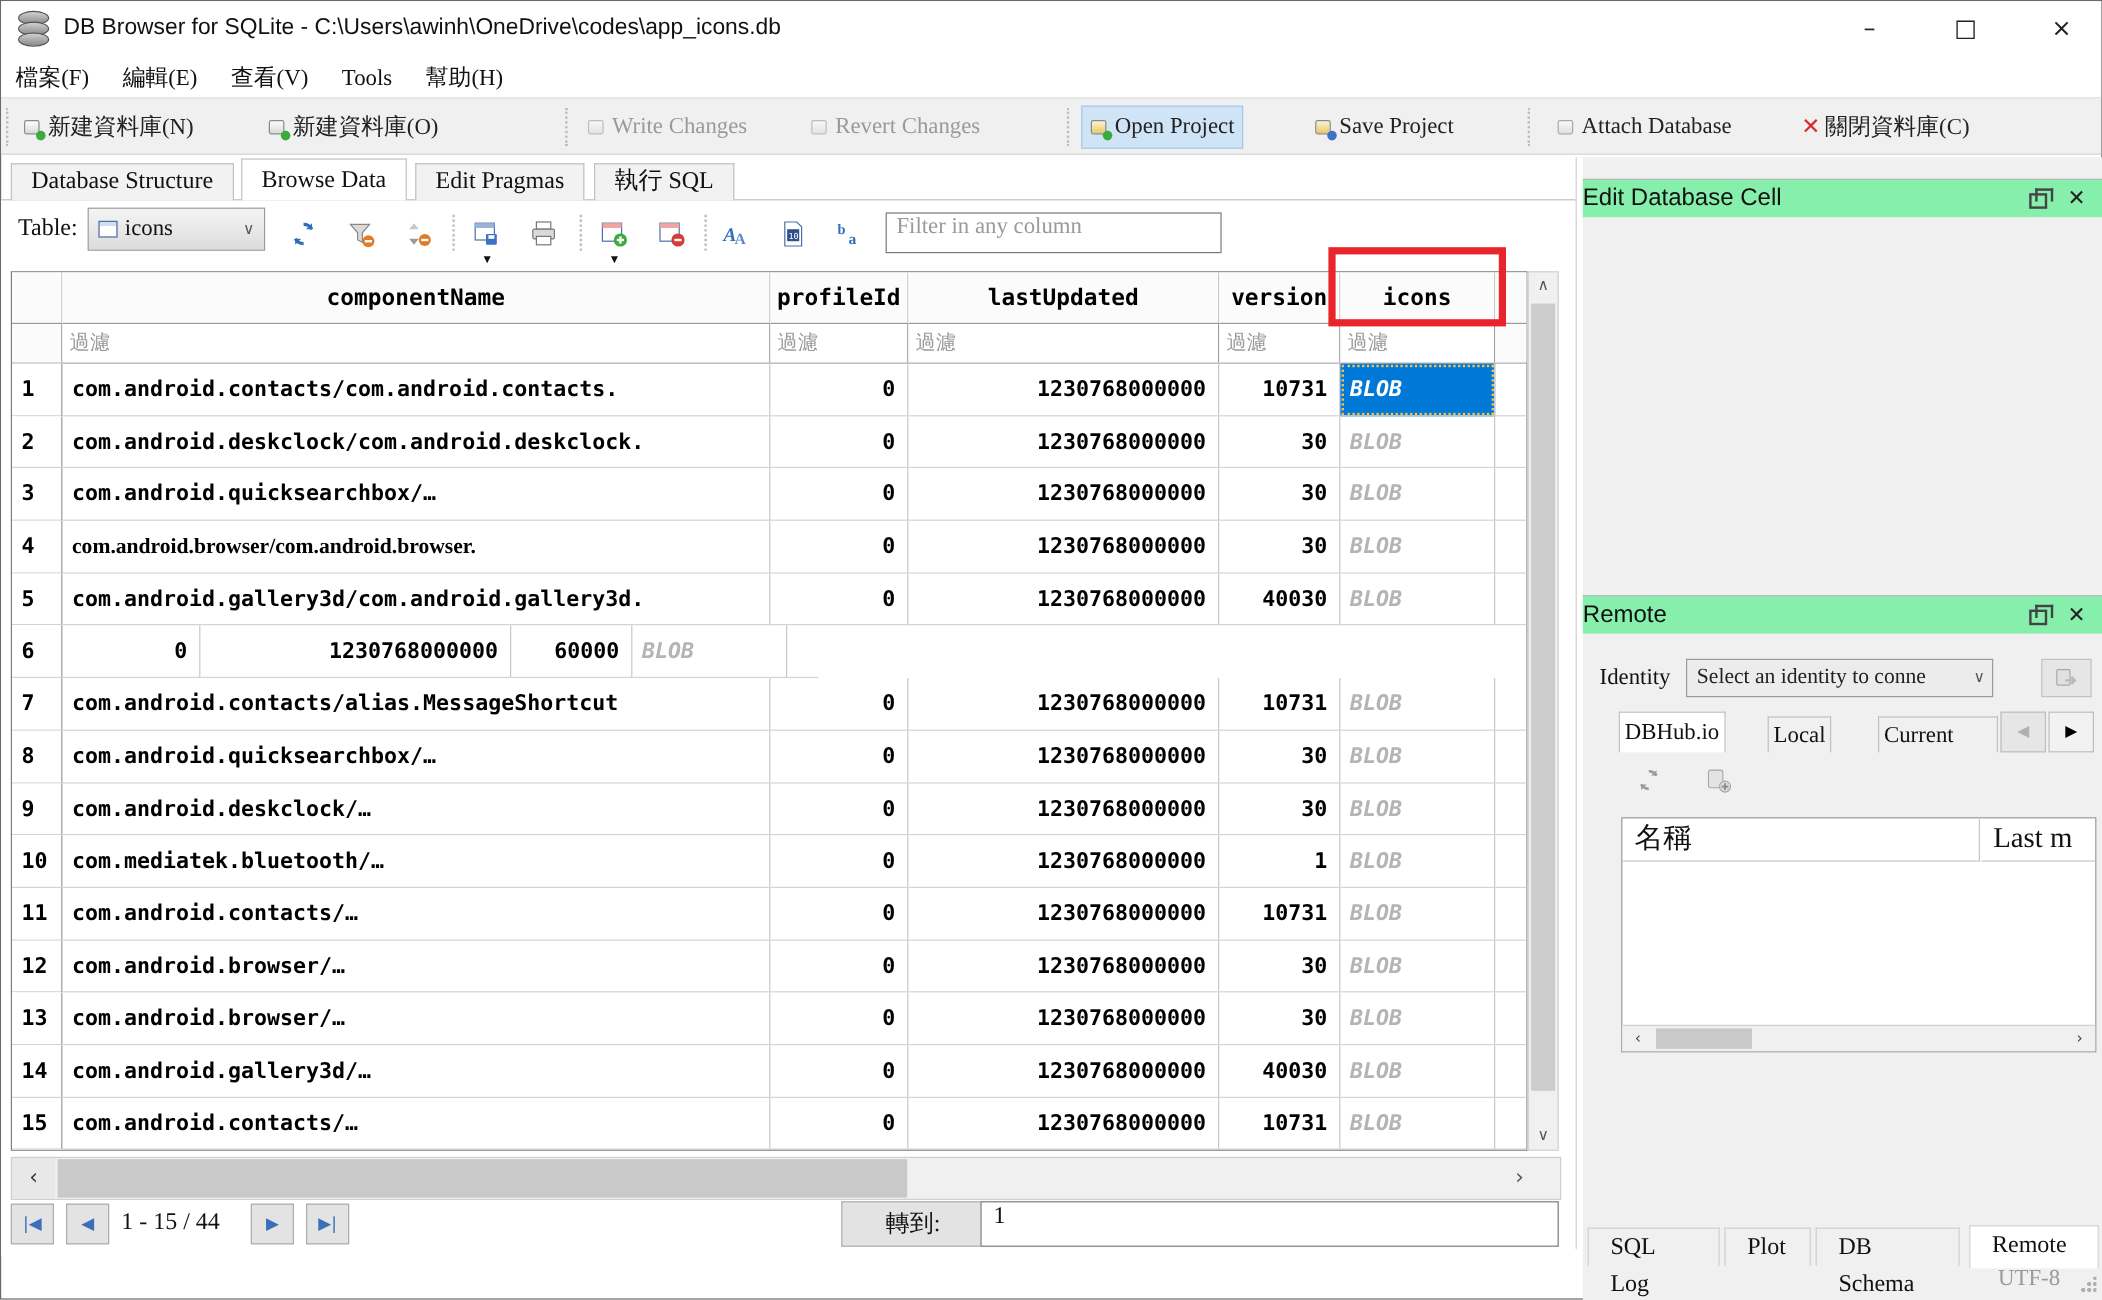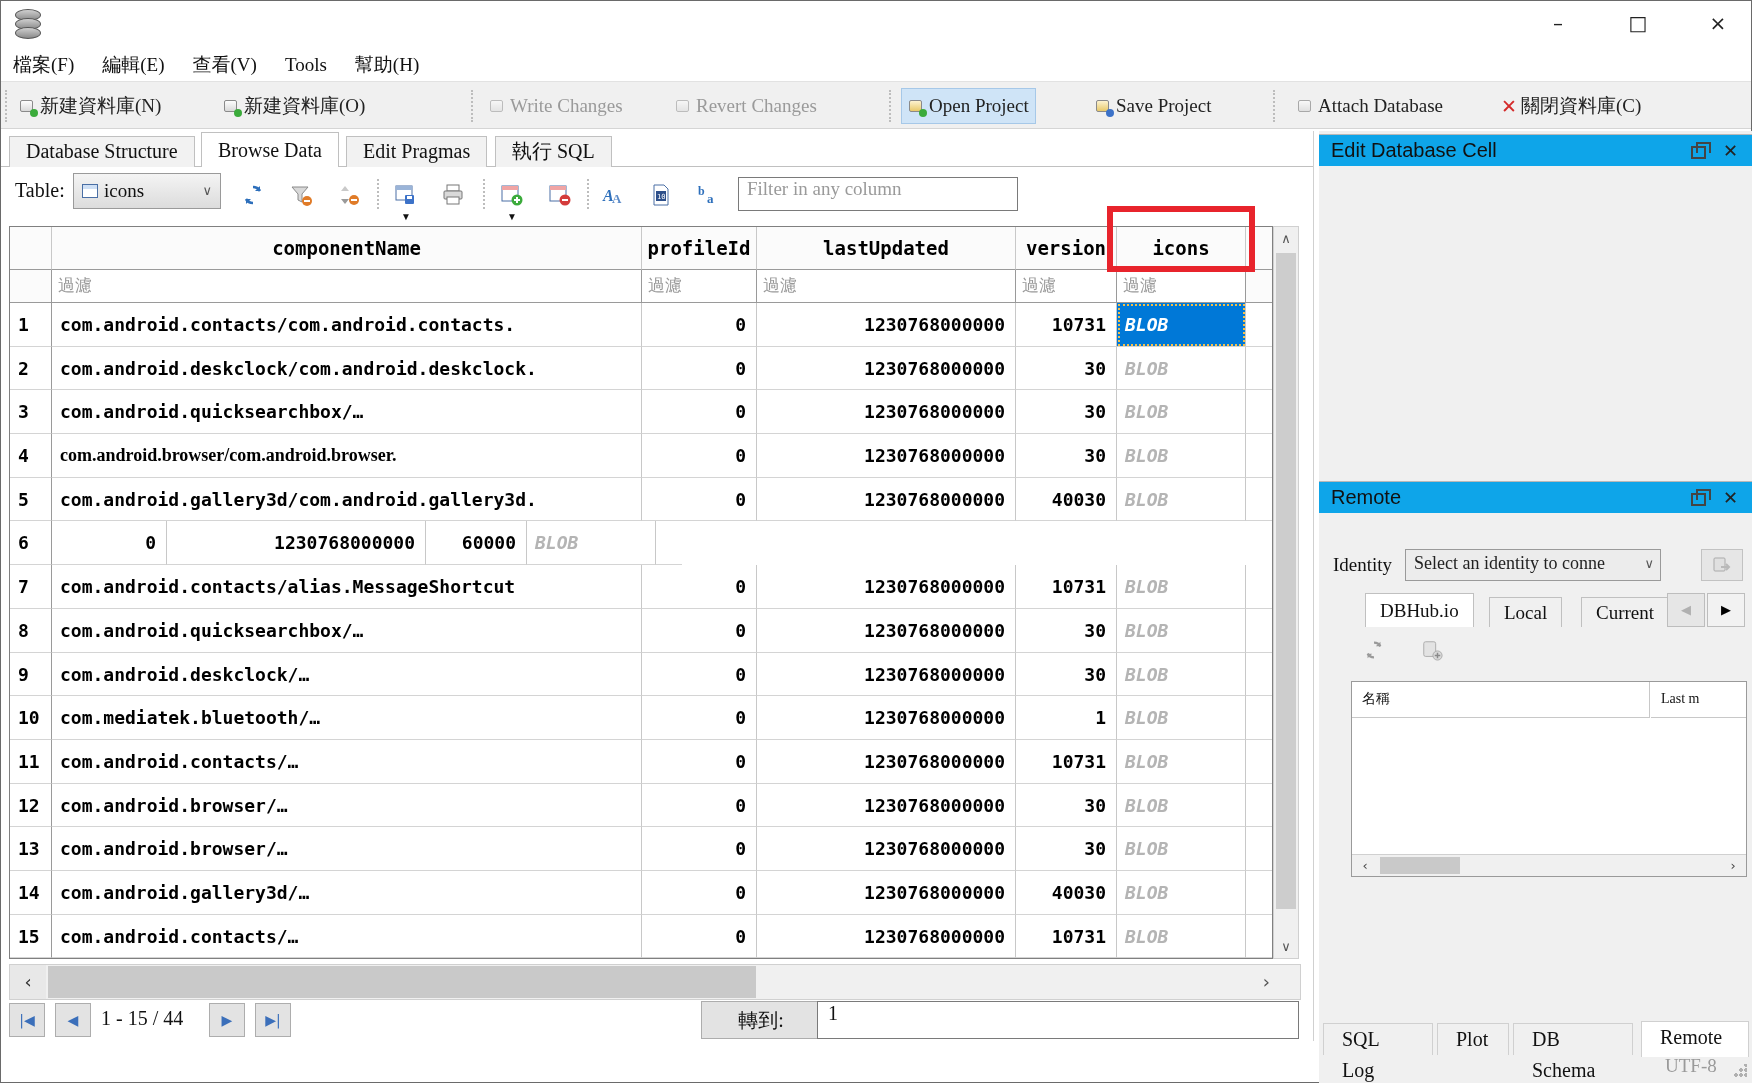--- a/index.html
+++ b/index.html
@@ -102,48 +102,48 @@
   .goto-btn { position:absolute; left:700px; top:1000px; width:120px; height:38px;
     background:#e3e3e3; border:1px solid #adadad; text-align:center; line-height:36px;
     font-size:20px; color:#111; }
   .goto-input { position:absolute; left:816px; top:1000px; width:482px; height:38px;
     border:1px solid #7a7a7a; background:#fff; font-size:20px; padding:0 10px;
     font-family:"Liberation Serif",serif; color:#111; }
 
   
   .rpanel { position:absolute; left:1318px; top:130px; width:434px; height:953px; background:#f0f0f0; }
   .dock-title { position:absolute; left:0; width:434px; height:32px; border-top:1px solid #b8b8b8;
-    background:#0ea5e9; font-family:"Liberation Sans",sans-serif; font-size:20px; color:#111;
-    padding-left:12px; line-height:30px; }
+    background:#86efac; font-family:"Liberation Sans",sans-serif; font-size:20px; color:#111;
+    line-height:30px;margin-top:15px; }
   .float-ico { position:absolute; width:15px; height:13px; border:2px solid #444; }
   .float-ico:before { content:""; position:absolute; left:3px; top:-6px; width:11px; height:9px;
     border:2px solid #444; border-bottom:none; }
   .close-ico { position:absolute; font-family:"DejaVu Sans",sans-serif; font-size:18px;
     color:#222; font-weight:bold; }
   .redbox { position:absolute; border:6px solid #e8242c; z-index:50; }
 
   .identity-label { position:absolute; left:1332px; top:553px; font-size:19px; color:#111; }
   .identity-combo { position:absolute; left:1404px; top:548px; width:256px; height:32px;
     background:#ececec; border:1px solid #9a9a9a; font-size:18px; color:#222;
     padding:3px 24px 0 8px; white-space:nowrap; overflow:hidden; }
   .identity-btn { position:absolute; left:1700px; top:548px; width:42px; height:32px;
     background:#e6e6e6; border:1px solid #c2c2c2; }
   .identity-btn svg { margin:6px 0 0 11px; }
 
-  .rtab { position:absolute; top:596px; height:30px; padding:0 14px; font-size:19px; color:#111;
-    background:#f0f0f0; border:1px solid #c0c0c0; border-bottom:none; line-height:29px;margin-left:16px; }
+  .rtab { position:absolute; top:596px; height:30px; padding:0 4px; font-size:19px; color:#111;
+    background:#f0f0f0; border:1px solid #c0c0c0; border-bottom:none; line-height:29px; }
   .rtab.active { top:592px; height:34px; background:#fff; line-height:34px; z-index:2; }
   .tabscroll { position:absolute; top:592px; width:38px; height:34px; background:#e6e6e6;
     border:1px solid #bdbdbd; text-align:center; line-height:32px;
     font-family:"DejaVu Sans",sans-serif; font-size:13px; }
   .remote-ico { position:absolute; top:638px; width:24px; height:24px; }
 
   .remote-table { position:absolute; left:1350px; top:680px; width:396px; height:196px;
     background:#fff; border:1px solid #9a9a9a; }
-  .remote-th { position:absolute; top:0; height:36px; font-size:14px; color:#111;
+  .remote-th { position:absolute; top:0; height:36px; font-size:24px; color:#111;
     line-height:34px; padding-left:10px; border-bottom:1px solid #c8c8c8; }
   .remote-hsb { position:absolute; left:0; bottom:0; width:394px; height:22px; background:#f0f0f0;
     border-top:1px solid #d0d0d0; }
   .remote-hsb .a { position:absolute; top:0; height:21px; line-height:21px; width:26px;
     text-align:center; color:#444; font-family:"DejaVu Sans",sans-serif; font-size:13px; }
   .remote-hsb .thumb { position:absolute; left:28px; top:2px; width:80px; height:17px; background:#c9c9c9; }
 
   .btab { position:absolute; top:1022px; height:32px; padding:0 18px; font-size:20px; color:#111;
     line-height:31px; background:#f0f0f0; border:1px solid #d0d0d0; border-bottom:none; }
   .btab.active { background:#fff; height:36px; top:1020px; z-index:2; }
@@ -161,20 +161,21 @@
 <body>
 
 <div class="screen">
 
   <div class="titlebar">
     <div class="db-cyl">
       <div class="band" style="top:0"></div>
         <div class="band" style="top:9px"></div>
         <div class="band" style="top:18px"></div>
     </div>
+    <div class="title-text">DB Browser for SQLite - C:\Users\awinh\OneDrive\codes\app_icons.db</div>
     <div class="win-btn" style="left:1528px">–</div>
     <div class="win-btn" style="left:1608px">□</div>
     <div class="win-btn" style="left:1688px">×</div>
   </div>
 
   <div class="menubar">
     <span class="menu-item">檔案(F)</span>
     <span class="menu-item">編輯(E)</span>
     <span class="menu-item">查看(V)</span>
     <span class="menu-item">Tools</span>

